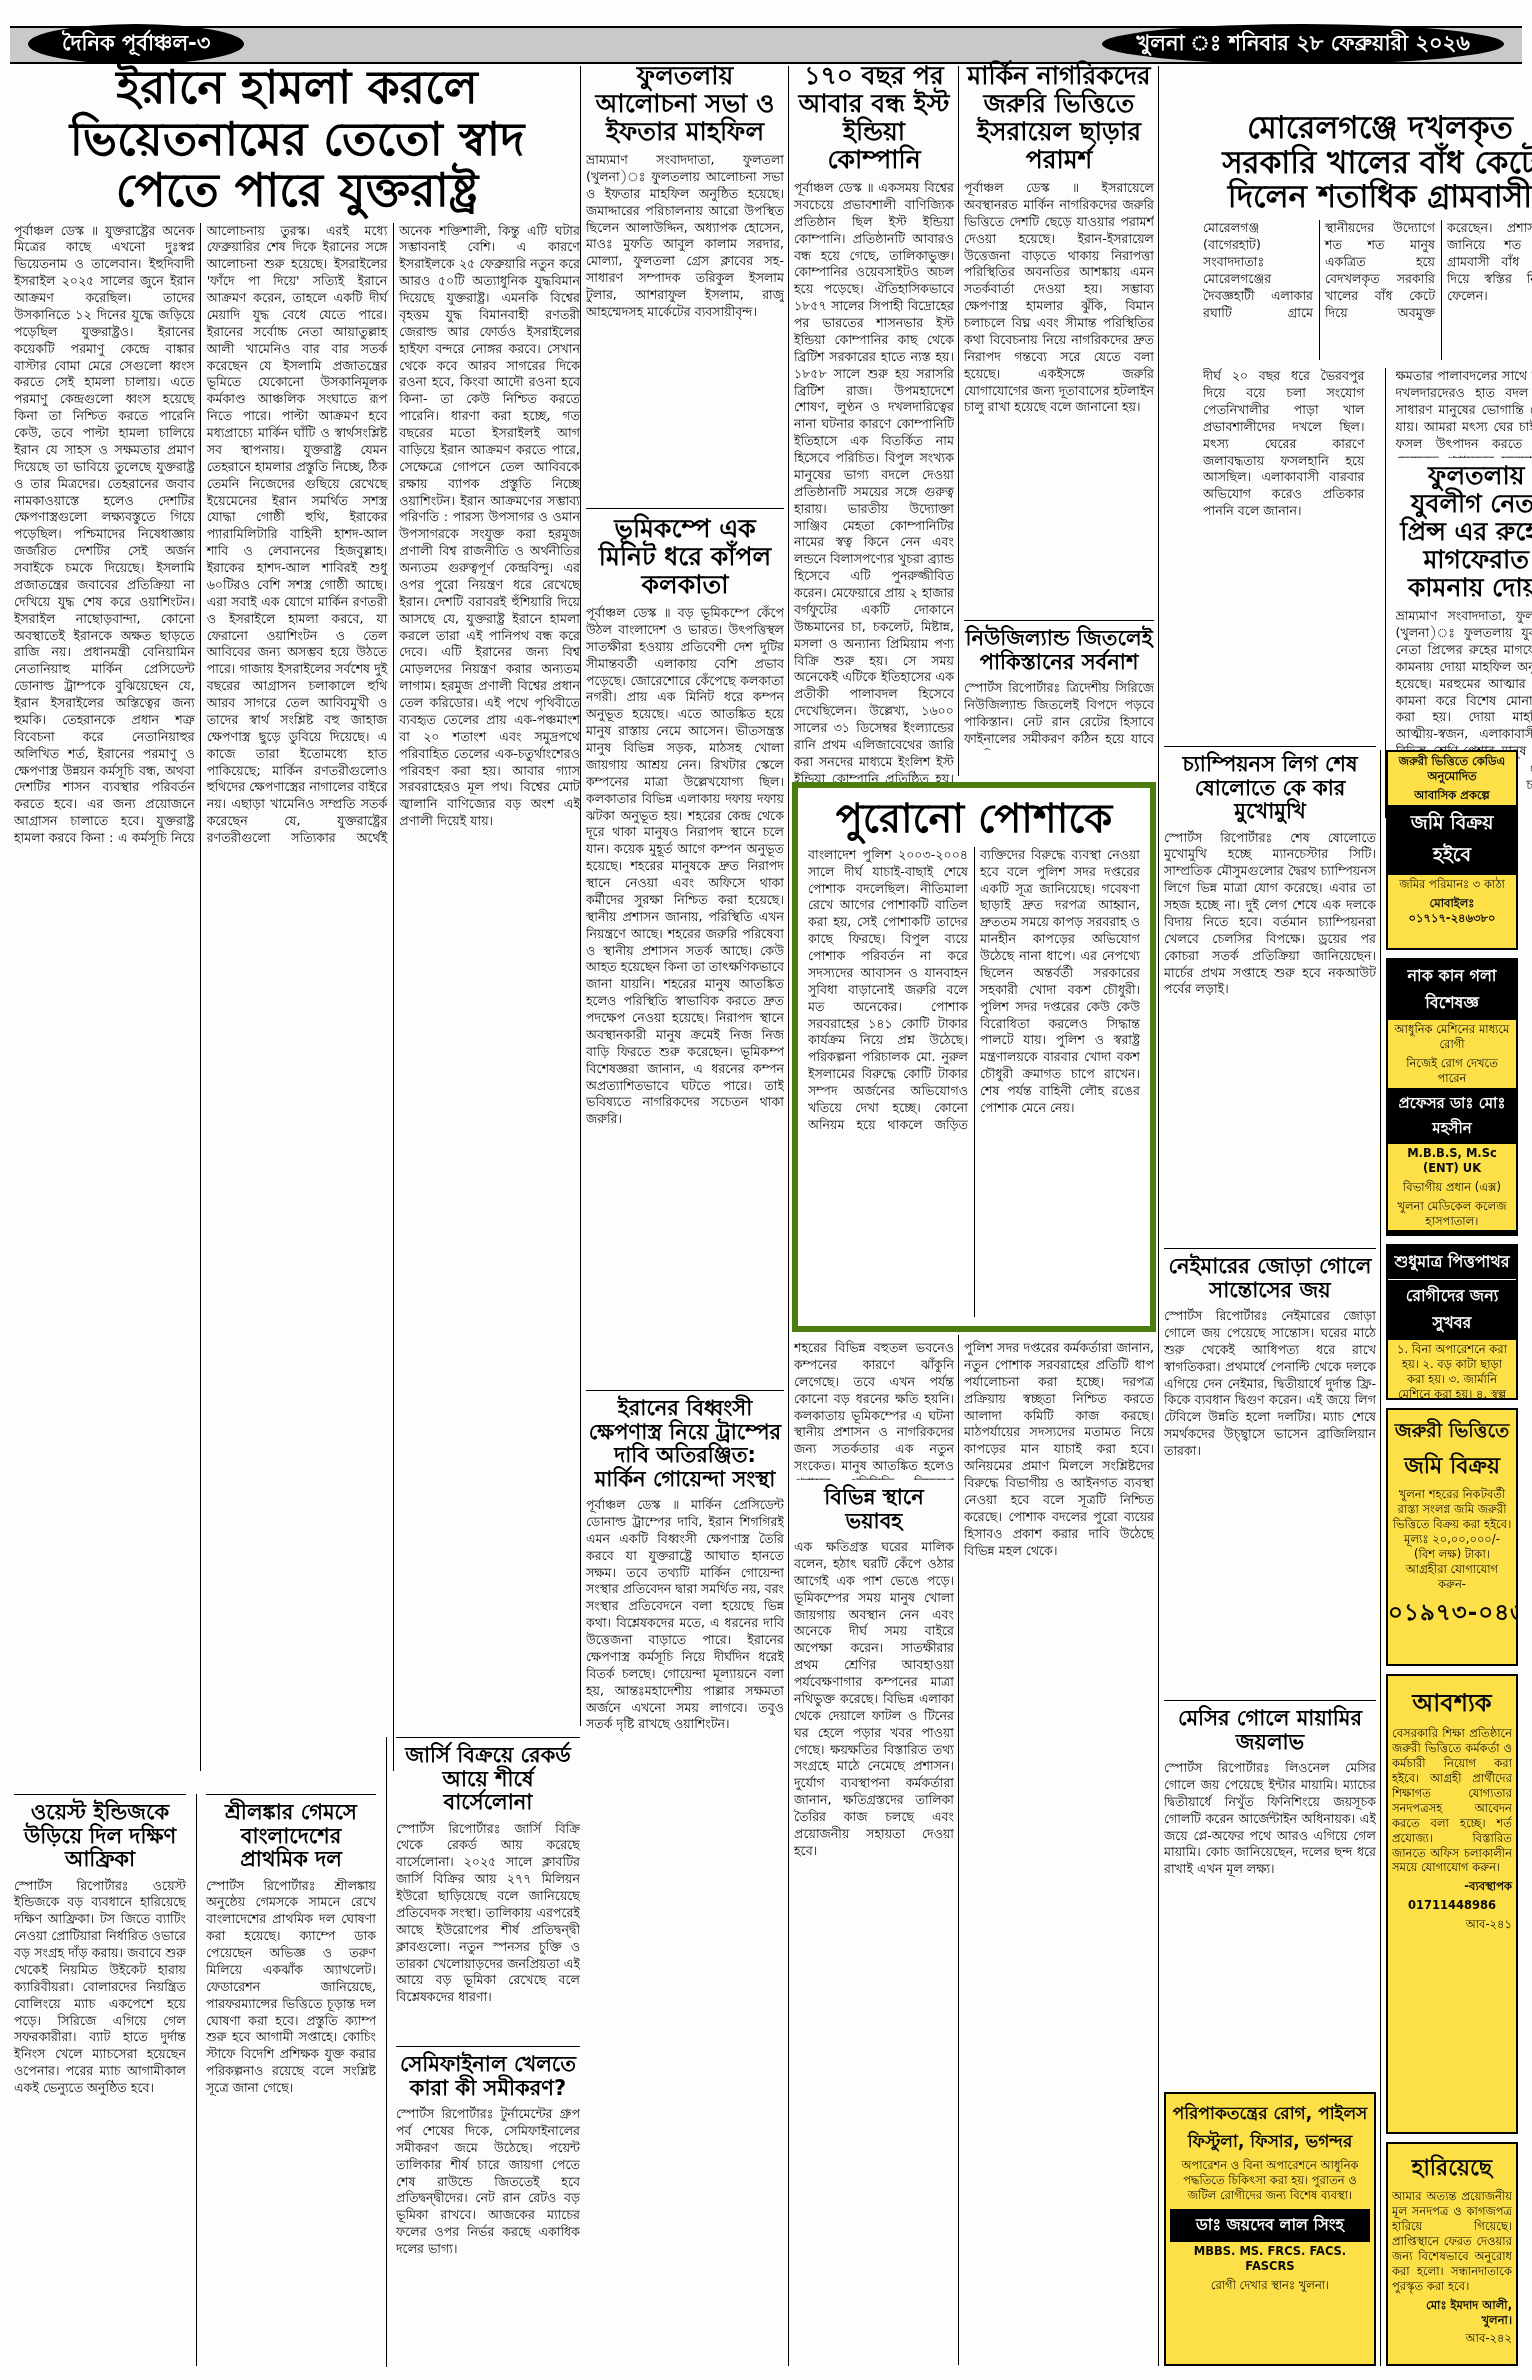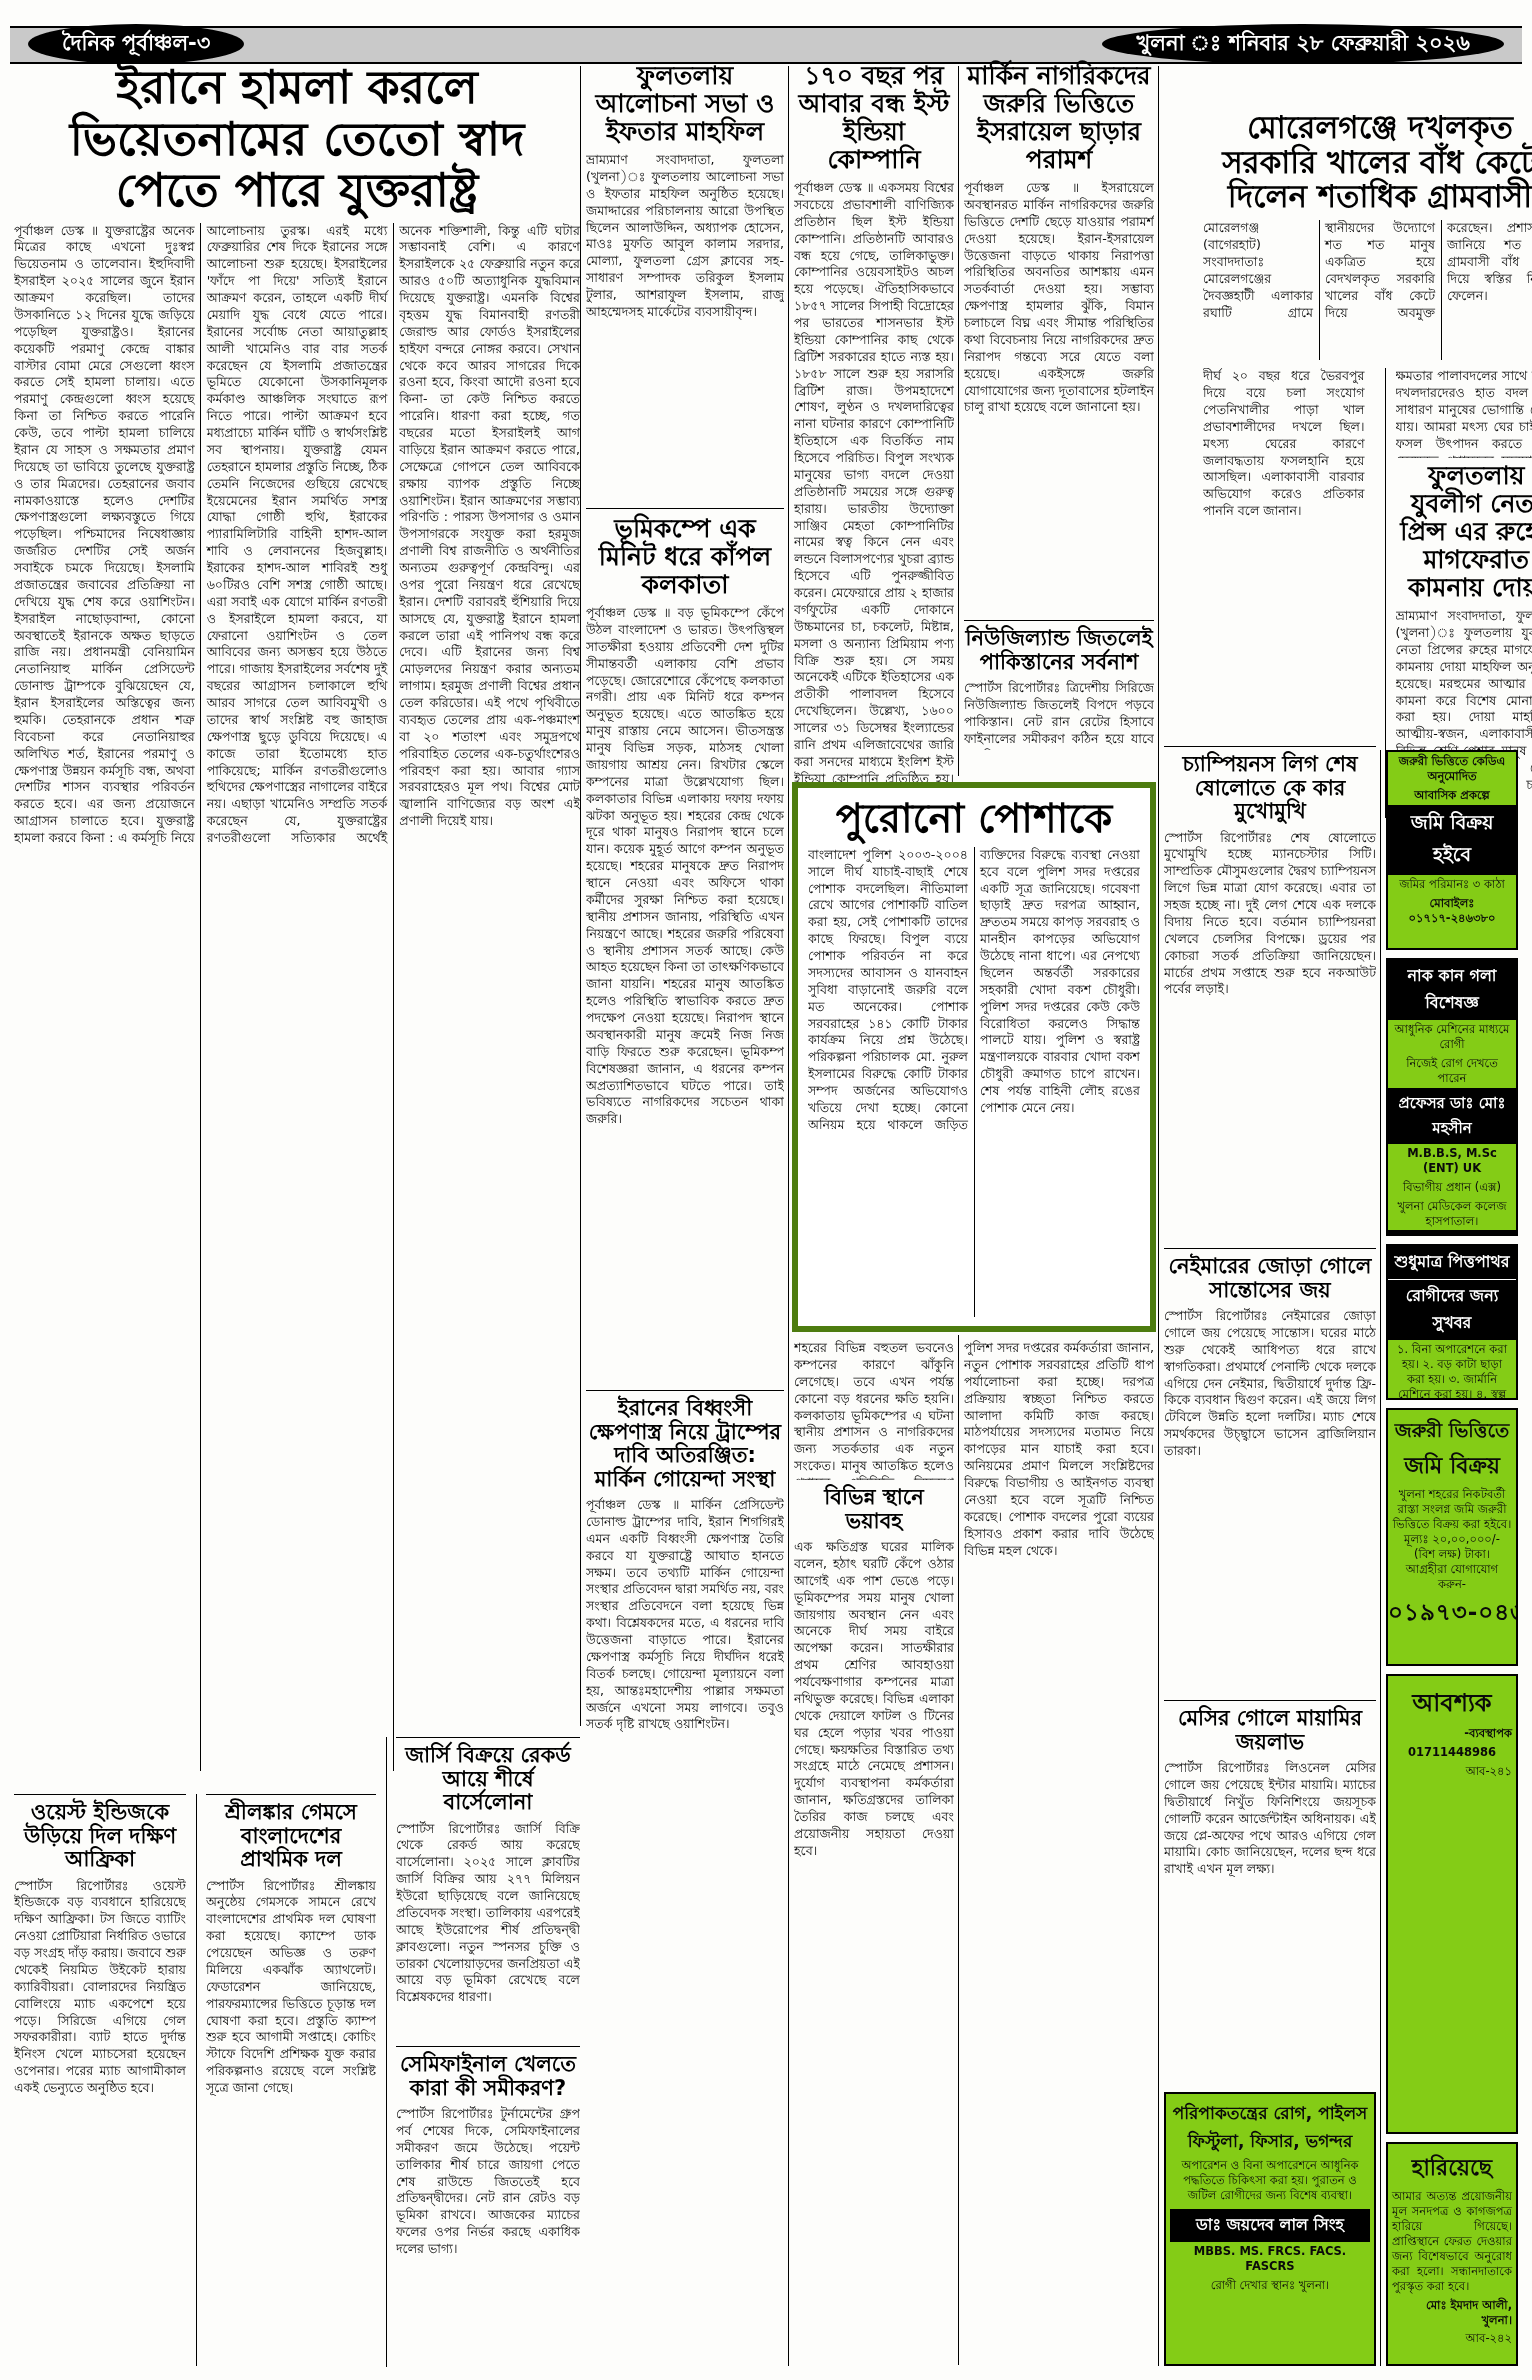--- a/index.html
+++ b/index.html
@@ -16,21 +16,21 @@
   .h-xl{font-size:46px;}
   .h-lg{font-size:31px;}
   .h-md{font-size:25px;}
   .h-sm{font-size:21px;}
   .bt{font-size:12.6px;line-height:1.34;text-align:justify;overflow:hidden;word-break:break-word;}
   .cols3{column-count:3;column-gap:12px;column-rule:1px solid #000;}
   .cols2{column-count:2;column-gap:12px;column-rule:1px solid #000;}
   .vrule{position:absolute;width:0;border-left:1px solid #000;}
   .hrule{border-top:1px solid #000;}
   .boxed{border:6px solid #4d7c0f;background:#fff;}
-  .ad{border:2px solid #000;background:#84cc16;overflow:hidden;text-align:center;}
+  .ad{border:2px solid #000;background:#fde047;overflow:hidden;text-align:center;}
   .adbar{background:#000;color:#fff;font-weight:800;padding:3px 2px;}
   .ad .small{font-size:11.5px;line-height:1.3;padding:2px 4px;text-align:center;}
   .ad .big-bn{font-weight:800;}
   .mgz-row{display:flex;gap:20px;}
   .sub-col{flex:1;}
   .phone-big{font-weight:800;font-size:23px;letter-spacing:1px;}
   .lead-sp{margin-top:6px;}
 </style>
 </head>
 <body>
@@ -169,20 +169,21 @@
 
   <div class="blk ad" style="left:1386px;top:1408px;width:132px;height:258px;">
     <div class="big-bn" style="font-size:19px;margin-top:6px;">জরুরী ভিত্তিতে</div>
     <div class="big-bn" style="font-size:22px;">জমি বিক্রয়</div>
     <div class="small">খুলনা শহরের নিকটবর্তী রাস্তা সংলগ্ন জমি জরুরী ভিত্তিতে বিক্রয় করা হইবে। মূল্যঃ ২০,০০,০০০/- (বিশ লক্ষ) টাকা। আগ্রহীরা যোগাযোগ করুন-</div>
     <div class="phone-big">০১৯৭৩-০৪৬৪৬৯</div>
   </div>
 
   <div class="blk ad" style="left:1386px;top:1674px;width:132px;height:460px;">
     <div class="big-bn" style="font-size:24px;margin-top:8px;">আবশ্যক</div>
+    <div class="small" style="text-align:justify;">বেসরকারি শিক্ষা প্রতিষ্ঠানে জরুরী ভিত্তিতে কর্মকর্তা ও কর্মচারী নিয়োগ করা হইবে। আগ্রহী প্রার্থীদের শিক্ষাগত যোগ্যতার সনদপত্রসহ আবেদন করতে বলা হচ্ছে। শর্ত প্রযোজ্য। বিস্তারিত জানতে অফিস চলাকালীন সময়ে যোগাযোগ করুন।</div>
     <div class="small" style="text-align:right;font-weight:bold;">-ব্যবস্থাপক</div>
     <div class="small" style="font-weight:bold;">01711448986</div>
     <div class="small" style="text-align:right;">আব-২৪১</div>
   </div>
 
   <div class="blk ad" style="left:1386px;top:2142px;width:132px;height:224px;">
     <div class="big-bn" style="font-size:22px;margin-top:6px;">হারিয়েছে</div>
     <div class="small" style="text-align:justify;">আমার অত্যন্ত প্রয়োজনীয় মূল সনদপত্র ও কাগজপত্র হারিয়ে গিয়েছে। প্রাপ্তিস্থানে ফেরত দেওয়ার জন্য বিশেষভাবে অনুরোধ করা হলো। সন্ধানদাতাকে পুরস্কৃত করা হবে।</div>
     <div class="small" style="text-align:right;font-weight:bold;">মোঃ ইমদাদ আলী, খুলনা।</div>
     <div class="small" style="text-align:right;">আব-২৪২</div>

